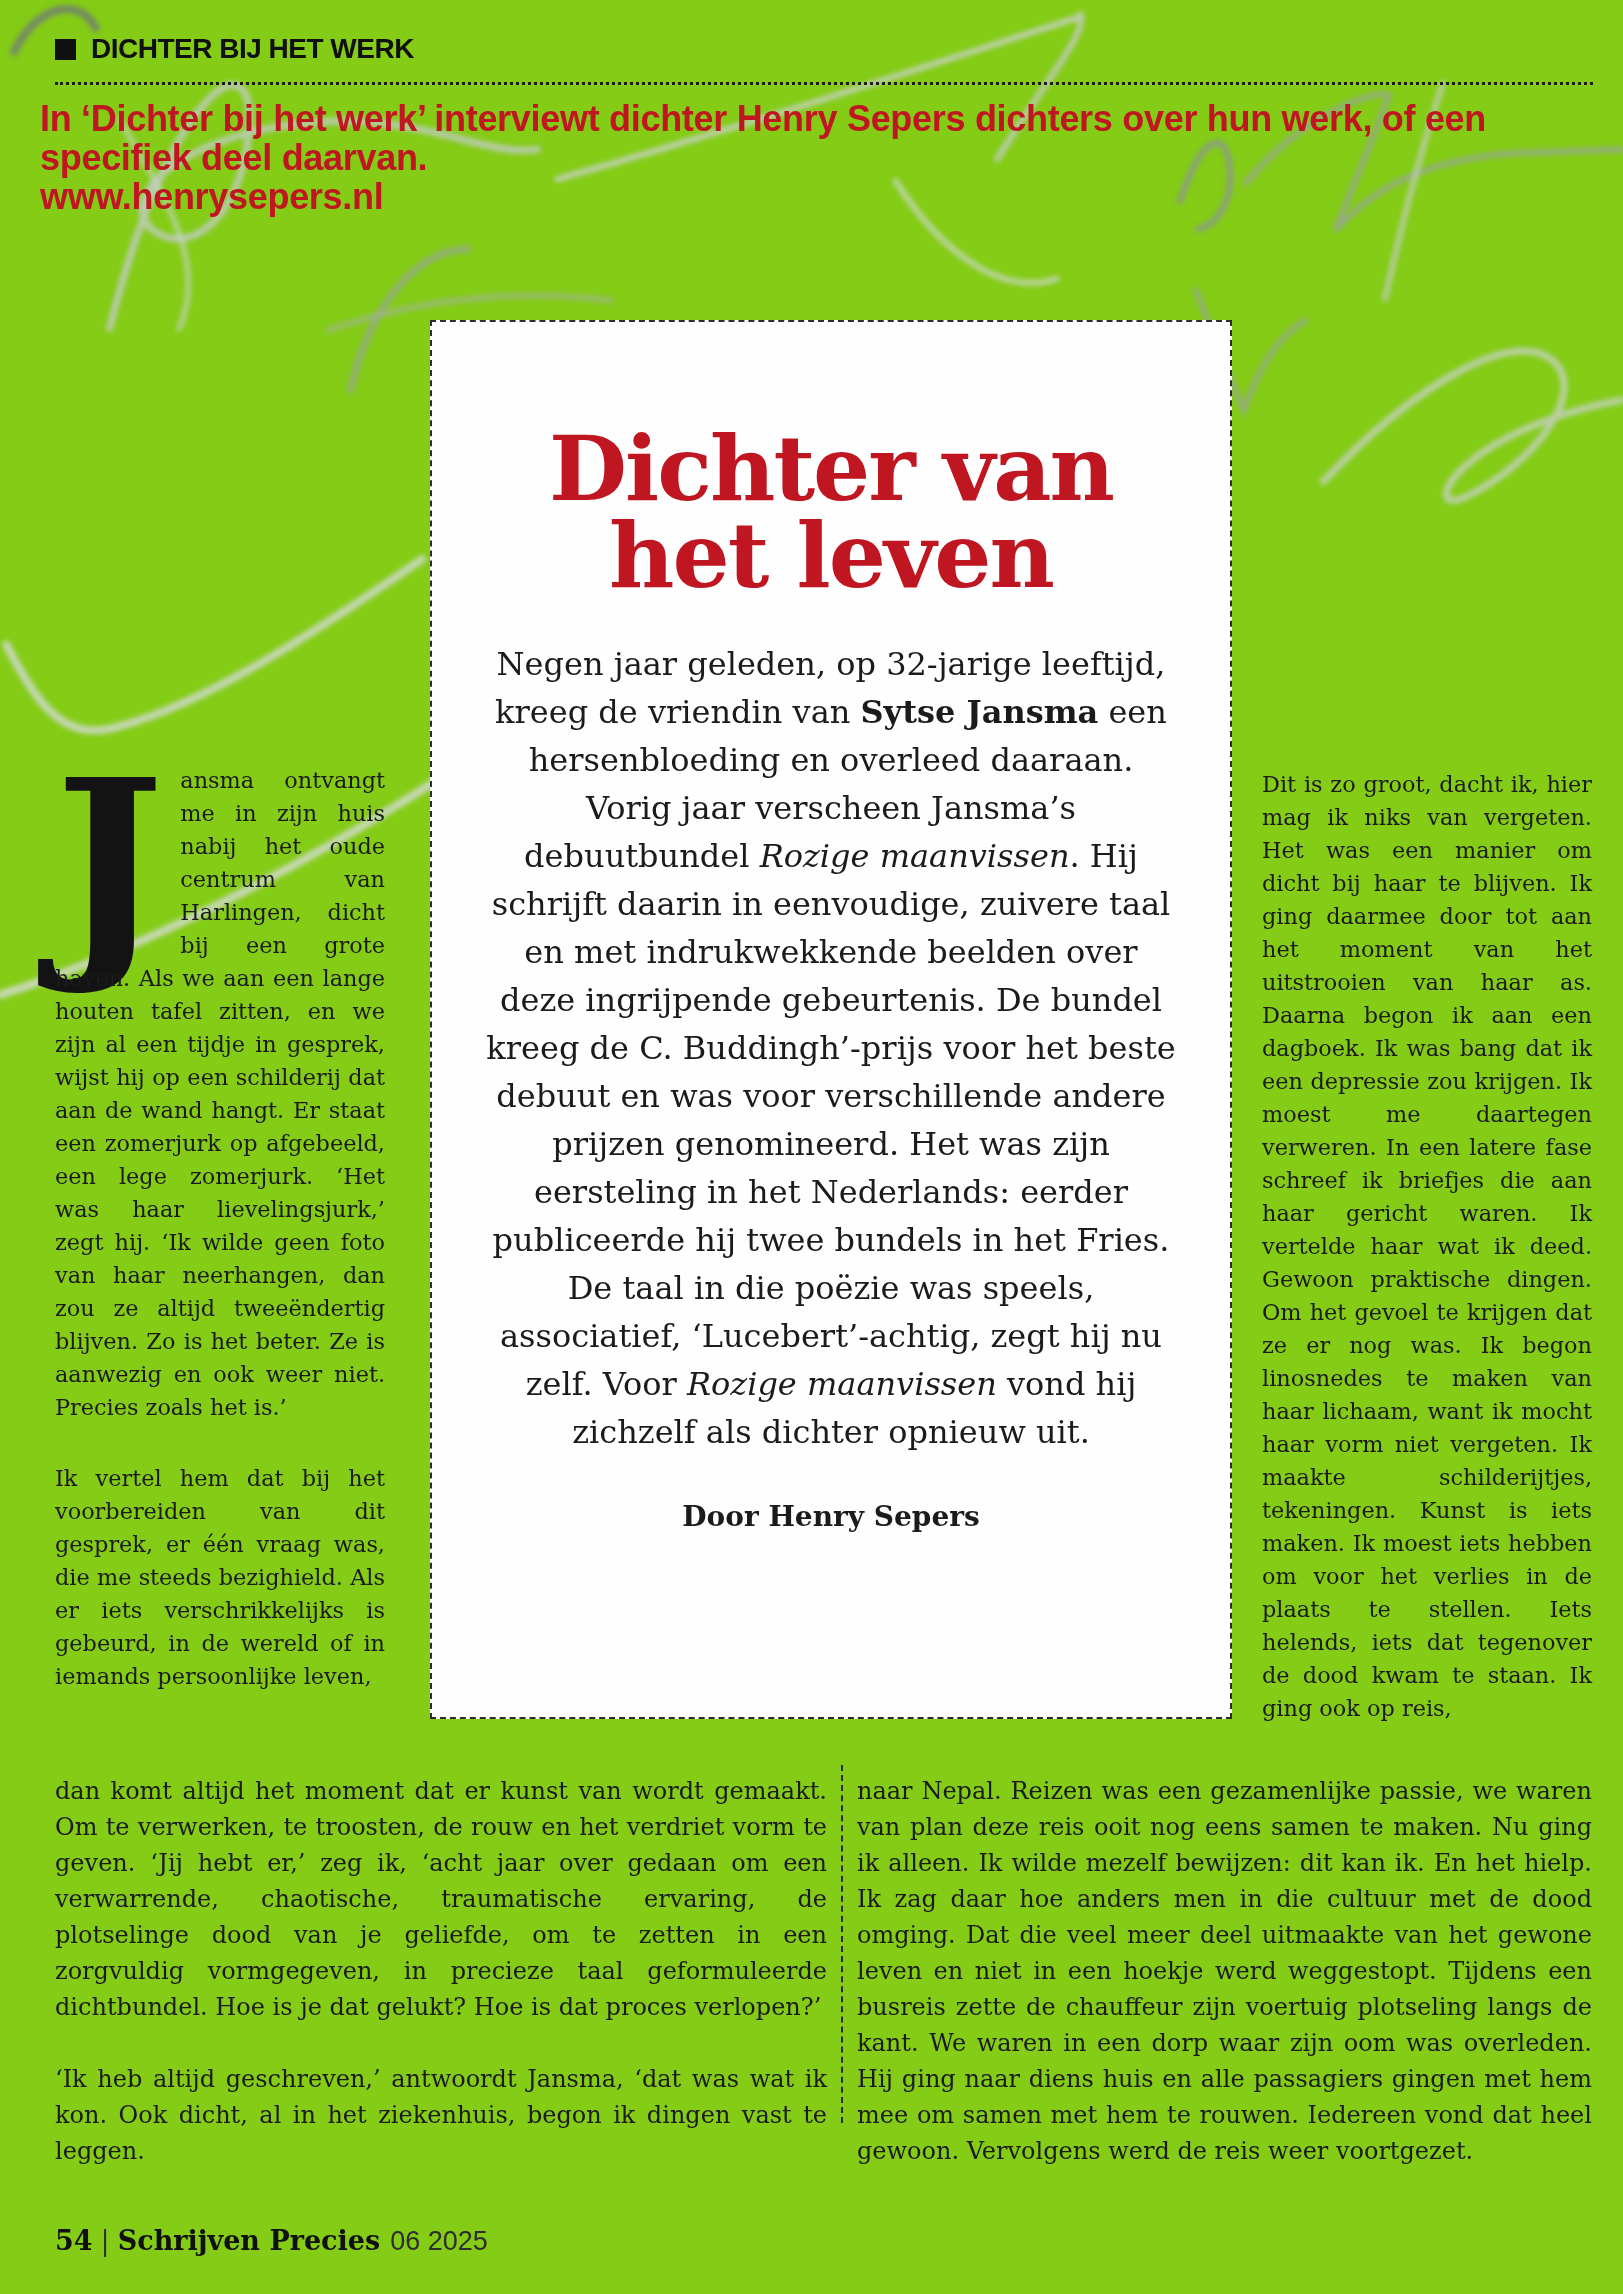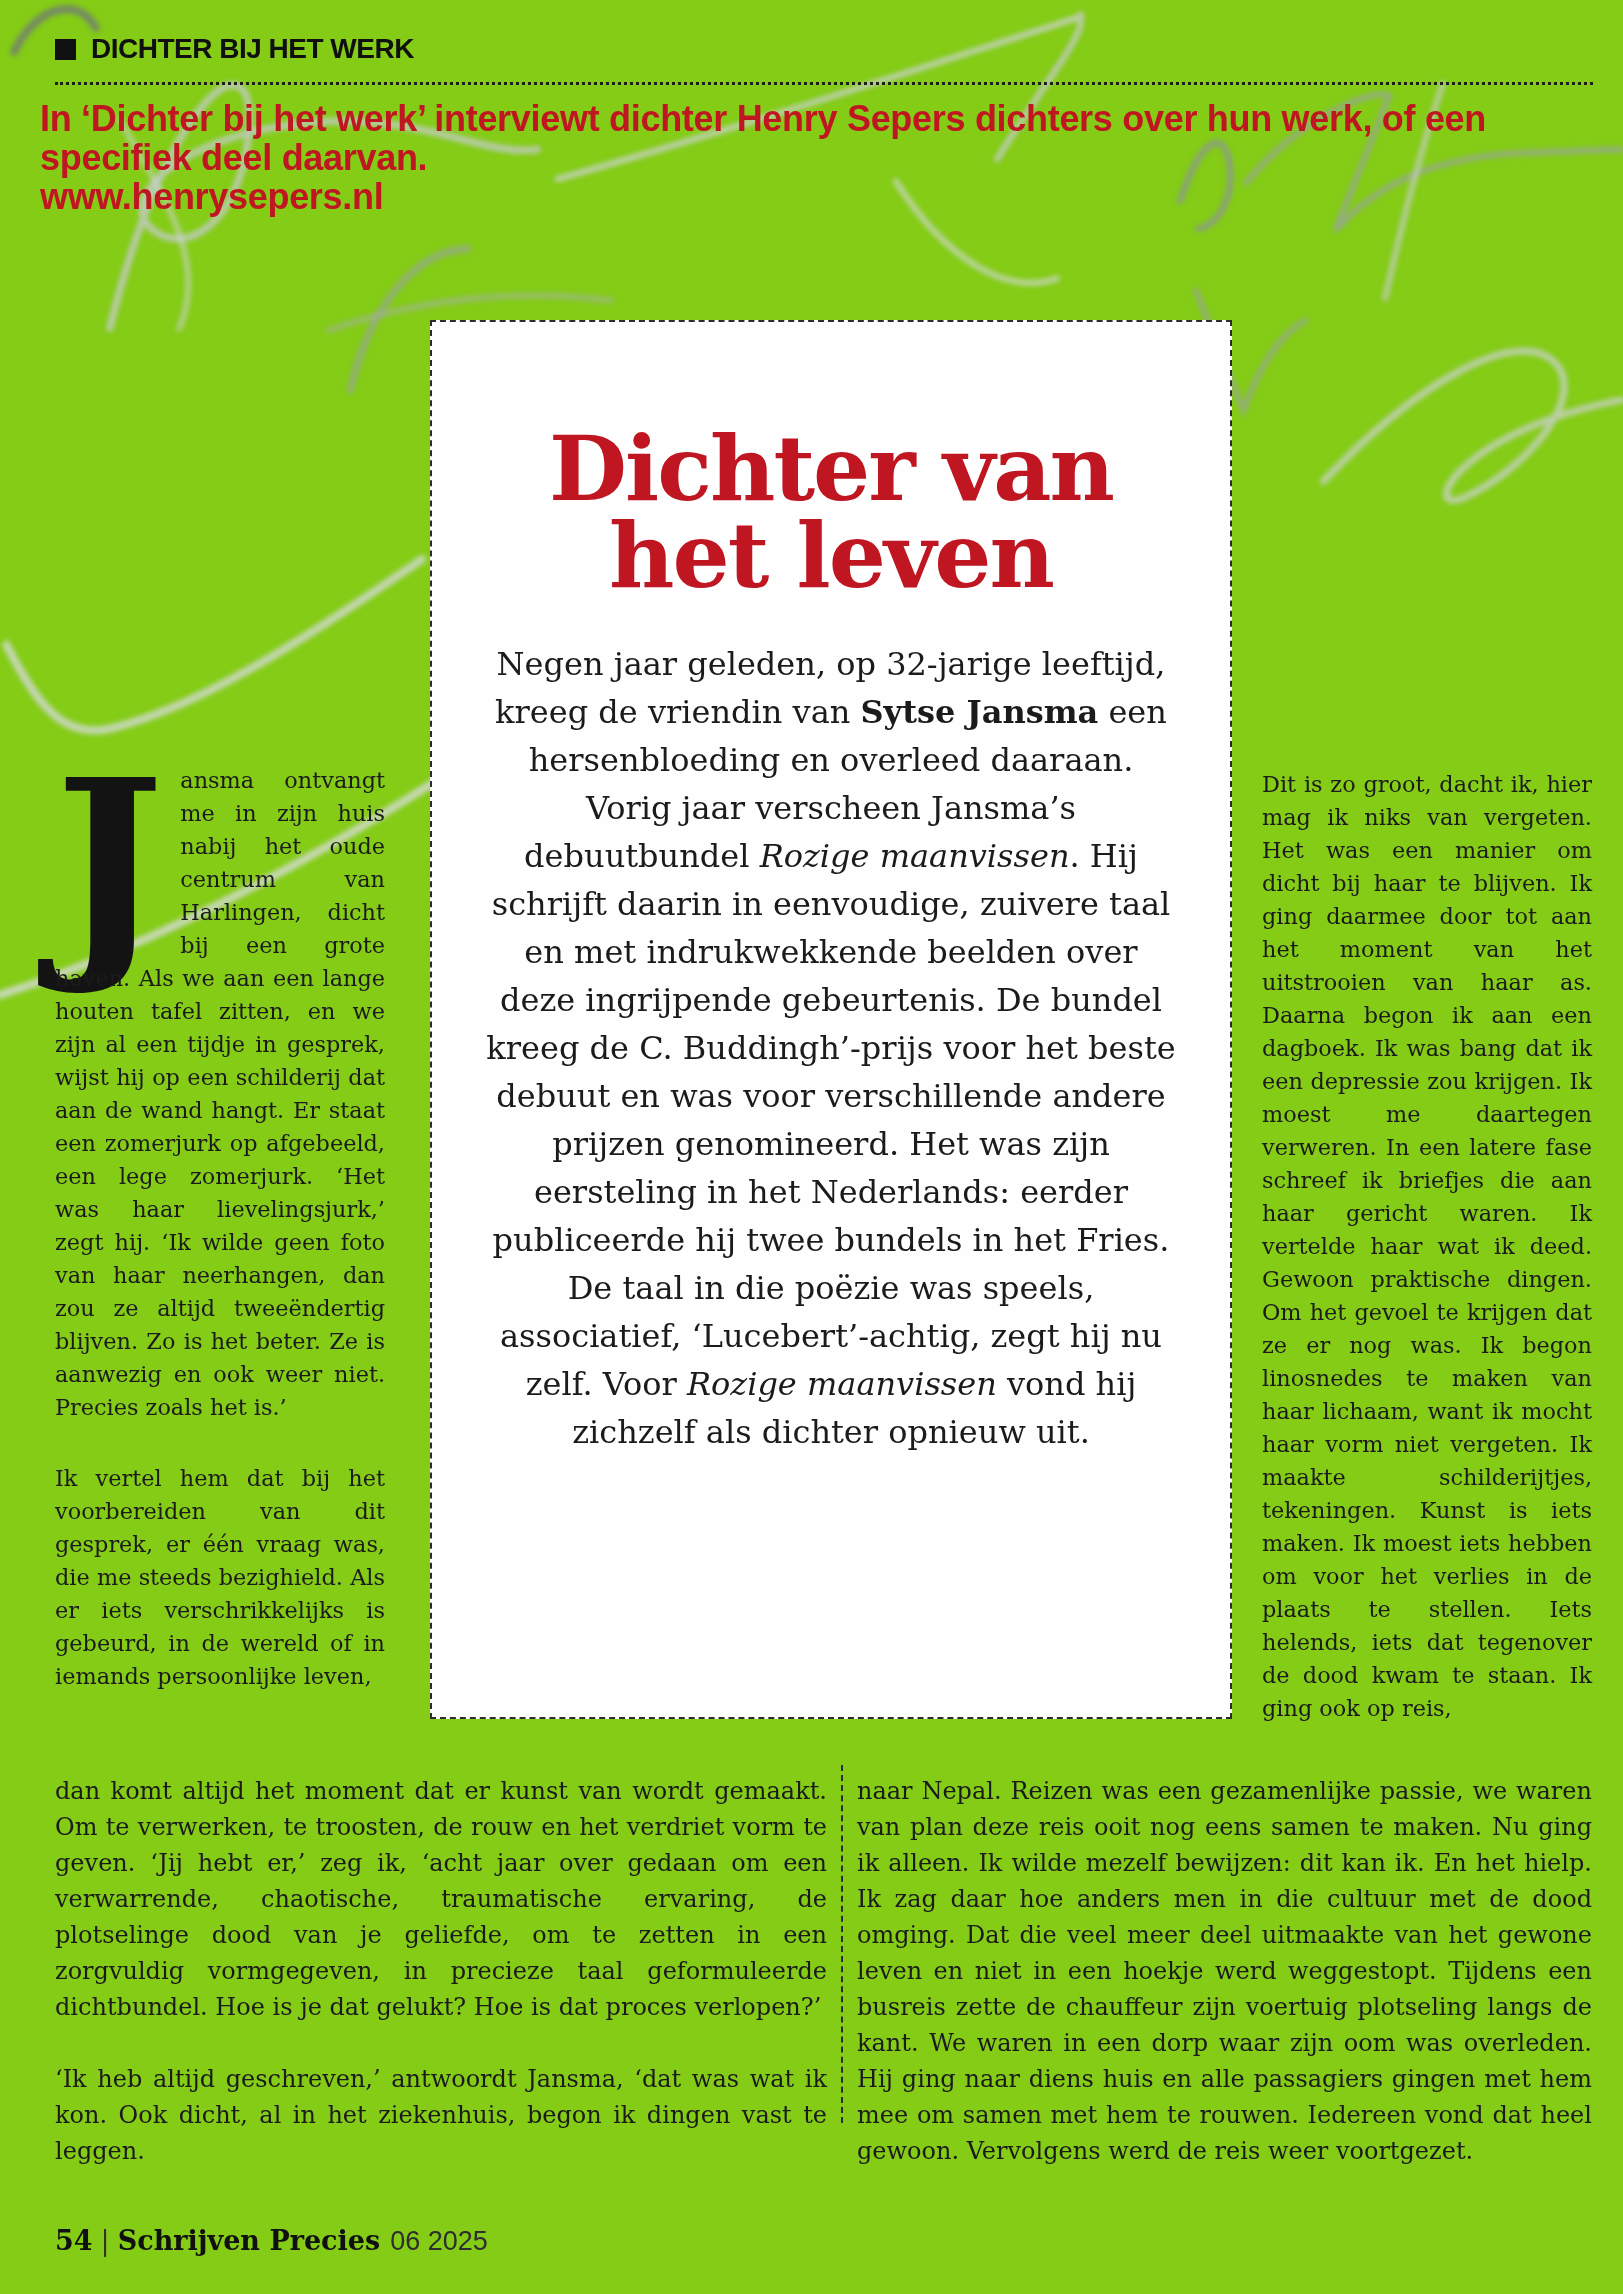--- a/index.html
+++ b/index.html
@@ -105,20 +105,21 @@
   </div>
 
   <div class="feature-box">
     <div class="feature-title" style="color:#bf1621;">
       <div>Dichter van</div>
       <div>het leven</div>
     </div>
     <p class="feature-lede">
       <span>Negen jaar geleden, op 32-jarige leeftijd, kreeg de vriendin van </span><span class="b">Sytse Jansma</span><span> een hersenbloeding en overleed daaraan. Vorig jaar verscheen Jansma’s debuutbundel </span><span class="i">Rozige maanvissen</span><span>. Hij schrijft daarin in eenvoudige, zuivere taal en met indrukwekkende beelden over deze ingrijpende gebeurtenis. De bundel kreeg de C. Buddingh’-prijs voor het beste debuut en was voor verschillende andere prijzen genomineerd. Het was zijn eersteling in het Nederlands: eerder publiceerde hij twee bundels in het Fries. De taal in die poëzie was speels, associatief, ‘Lucebert’-achtig, zegt hij nu zelf. Voor </span><span class="i">Rozige maanvissen</span><span> vond hij zichzelf als dichter opnieuw uit.</span>
     </p>
+    <div class="feature-byline">Door Henry Sepers</div>
   </div>
 
   <div class="col-wide col-bottom-left">
     <p>dan komt altijd het moment dat er kunst van wordt gemaakt. Om te verwerken, te troosten, de rouw en het verdriet vorm te geven. ‘Jij hebt er,’ zeg ik, ‘acht jaar over gedaan om een verwarrende, chaotische, traumatische ervaring, de plotselinge dood van je geliefde, om te zetten in een zorgvuldig vormgegeven, in precieze taal geformuleerde dichtbundel. Hoe is je dat gelukt? Hoe is dat proces verlopen?’</p>
     <p>‘Ik heb altijd geschreven,’ antwoordt Jansma, ‘dat was wat ik kon. Ook dicht, al in het ziekenhuis, begon ik dingen vast te leggen.</p>
   </div>
 
   <div class="v-divider"></div>
 
   <div class="col-wide col-bottom-right">

